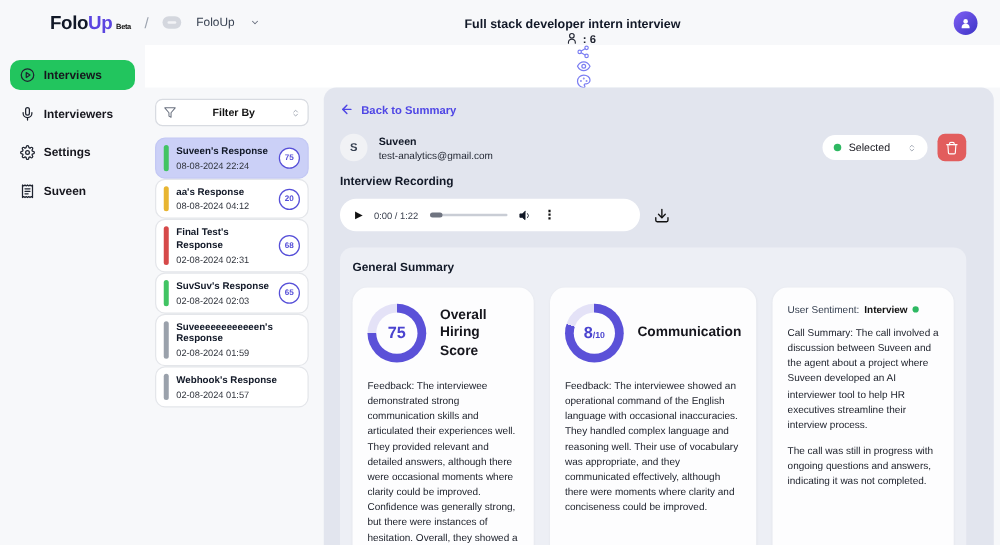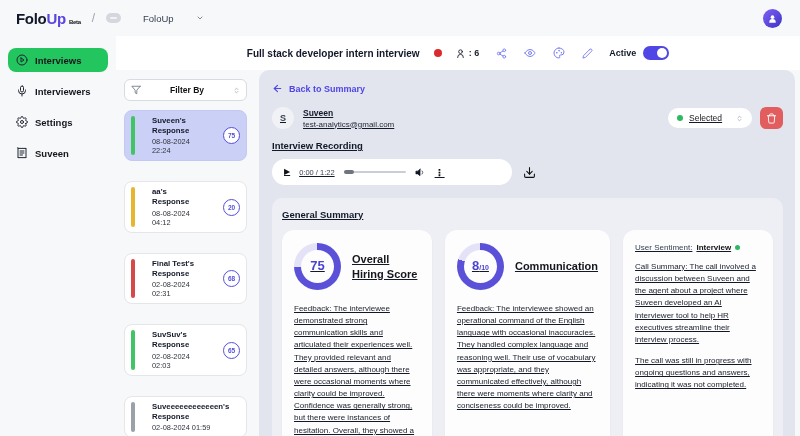--- a/index.html
+++ b/index.html
@@ -6,75 +6,75 @@
   html,body { background:#e5e7ec; }
   .app {
     position:relative; width:800px; height:436px; overflow:hidden;
     background:#f7f8fa; font-family:"Liberation Sans","DejaVu Sans",sans-serif;
     color:#111827;
   }
   svg { display:block; }
 
   
   .top-header { position:absolute; top:0; left:0; right:0; height:36px;
-    display:flex; align-items:center; padding:0 18px 0 16px; }
+    display:flex; align-items:center; padding:0 18px 0 40px; }
   .logo { font-size:15px; font-weight:800; letter-spacing:-0.3px; display:flex; align-items:baseline; }
   .logo .accent { color:#5b45e0; }
   .logo .beta { font-size:6px; font-weight:700; margin-left:3px; color:#111; }
   .crumb-sep { margin:0 11px; color:#9ca3af; font-size:12px; font-weight:300; }
-  .org-switch { display:flex; align-items:center; gap:22px; cursor:pointer; }
+  .org-switch { display:flex; align-items:center; gap:12px; cursor:pointer; }
   .org-avatar { width:15px; height:10px; border-radius:5px; background:#d4d7de;
     display:flex; align-items:center; justify-content:center; }
   .org-avatar::after { content:""; width:7px; height:2px; background:#f2f3f6; border-radius:2px; }
   .org-name { font-size:9.5px; color:#374151; font-weight:500; }
   .chev { color:#6b7280; }
   .hdr-spacer { flex:1; }
   .user-avatar { width:19px; height:19px; border-radius:50%;
     background:linear-gradient(135deg,#7a5cf0 10%,#4338ca 90%);
     display:flex; align-items:center; justify-content:center; cursor:pointer; }
 
   
   .sidebar { position:absolute; top:36px; left:0; width:116px; bottom:0; padding:12px 8px; }
   .nav-item { display:flex; align-items:center; gap:7px; padding:6px 8px; margin-bottom:7px;
     border-radius:8px; font-size:9.5px; font-weight:600; color:#16161d; cursor:pointer; }
   .nav-item.active { background:#22c55e; }
   .nav-item svg { color:#1f2430; }
 
   
   .main-topbar { position:absolute; top:36px; left:116px; right:0; height:34px; background:#ffffff;
-    display:flex; align-items:center; justify-content:center; }
+    display:flex; align-items:center; justify-content:center;flex-direction:column; }
   .mt-title { font-size:10px; font-weight:700; }
   .rec-dot { width:8px; height:8px; border-radius:50%; background:#d92b2b; margin-left:14px; }
   .resp-count { display:flex; align-items:center; gap:3px; margin-left:13px; font-size:9px; font-weight:600; color:#232733; }
   .tb-icon { margin-left:17px; color:#7b7ef2; cursor:pointer; }
   .active-label { margin-left:16px; font-size:9px; font-weight:600; }
   .toggle { width:26px; height:14px; border-radius:999px; background:#4f46e5; margin-left:7px;
     position:relative; cursor:pointer; }
   .toggle::after { content:""; position:absolute; top:2px; right:2px; width:10px; height:10px;
     border-radius:50%; background:#fff; }
 
   
   .responses-col { position:absolute; top:70px; left:116px; width:138px; bottom:0; padding:9px 7px 8px 8px; }
   .filter-box { height:22px; background:#fff; border:1px solid #d8dbe1; border-radius:6px;
     display:flex; align-items:center; padding:0 6px; margin-bottom:9px; cursor:pointer; }
   .filter-box .flabel { flex:1; text-align:center; font-size:8.5px; font-weight:600; color:#111; }
   .resp-item { background:#fff; border:1px solid #e4e6ea; border-radius:8px; padding:5px 6px;
-    margin-bottom:20px; display:flex; align-items:center; gap:17px; cursor:pointer; }
+    margin-bottom:0; display:flex; align-items:center; gap:6px; cursor:pointer; }
   .resp-item.selected { background:#cbd0f7; border-color:#c3c8f4; }
   .resp-bar { width:4px; align-self:stretch; min-height:20px; border-radius:3px; flex-shrink:0; }
   .resp-txt { flex:1; min-width:0; }
   .resp-name { font-size:7.8px; font-weight:700; color:#111827; line-height:1.25; }
   .resp-date { font-size:7.4px; color:#30343d; margin-top:2px; }
   .resp-badge { width:17px; height:17px; border-radius:50%; background:#fff; border:1.5px solid #564fd8;
     color:#564fd8; font-size:6.5px; font-weight:700; display:flex; align-items:center; justify-content:center;
     flex-shrink:0; }
 
   
   .detail-panel { position:absolute; top:70px; left:259px; right:5px; bottom:0;
-    background:#e2e5ee; border-radius:10px 10px 0 0; padding:10px 12px 0 13px; overflow:hidden;text-decoration:underline; }
+    background:#e2e5ee; border-radius:10px 10px 0 0; padding:10px 22px 0 13px; overflow:hidden; }
   .back-link { display:inline-flex; align-items:center; gap:6px; color:#4f46e5;
     font-size:9px; font-weight:700; cursor:pointer; }
   .cand-row { display:flex; align-items:center; margin-top:9px; }
   .cand-avatar { width:22px; height:22px; border-radius:50%; background:#f1f2f5; color:#374151;
     display:flex; align-items:center; justify-content:center; font-size:9px; font-weight:600; }
   .cand-meta { margin-left:9px; }
   .cand-name { font-size:8.5px; font-weight:700; }
   .cand-email { font-size:8px; color:#1f2430; margin-top:2px; }
   .cand-actions { margin-left:auto; display:flex; align-items:center; gap:8px; }
   .status-pill { background:#fff; border-radius:999px; height:20px; padding:0 9px;

